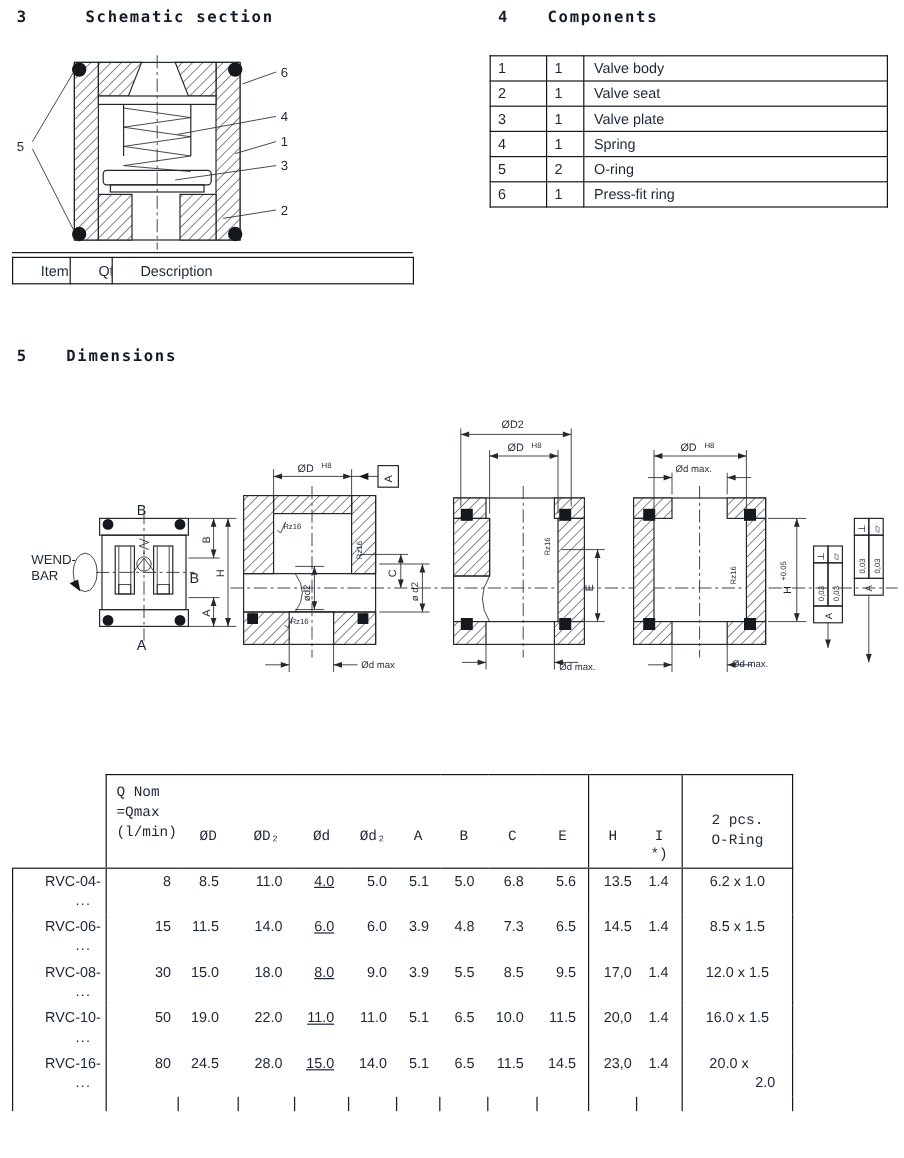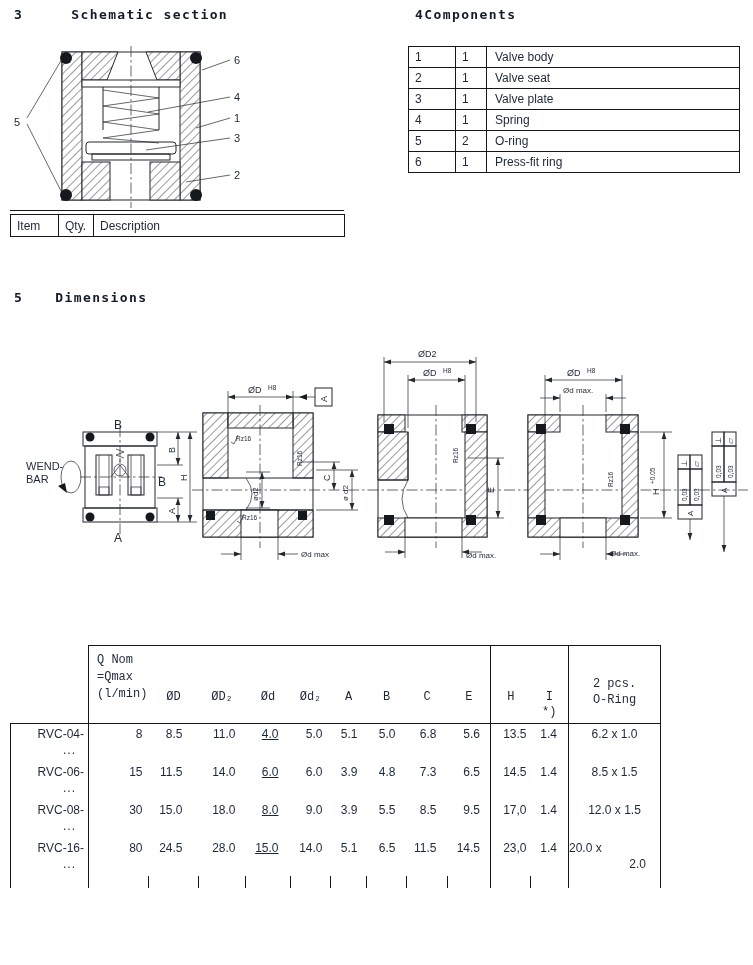--- a/index.html
+++ b/index.html
@@ -12,21 +12,21 @@
   
   table{border-collapse:collapse;table-layout:fixed;}
   td{padding:0;vertical-align:top;overflow:hidden;font-size:12px;color:#1e2736;}
   
   #comp{position:absolute;left:408px;top:46px;width:331px;}
   #comp td{border:1px solid #14181d;height:20px;vertical-align:middle;padding-left:6px;}
   #comp td.desc{padding-left:8px;}
   
   #itemline{position:absolute;left:10px;top:210px;width:334px;border-top:1.2px solid #14181d;}
   #itemtab{position:absolute;left:10px;top:214px;width:334px;}
-  #itemtab td{border:1.2px solid #14181d;height:21px;vertical-align:middle;padding-left:6px;}
+  #itemtab td{border:1.2px solid #14181d;height:21px;vertical-align:middle;padding-left:23px;}
   
   #dimtab{position:absolute;left:10px;top:645px;width:650px;}
   #dimtab td{font-size:12px;line-height:15px;}
   #dimtab .bt{border-top:1.2px solid #14181d;font-family:Liberation Mono, monospace;}
   #dimtab .bb{border-bottom:1.2px solid #14181d;}
   #dimtab .bl{border-left:1.2px solid #14181d;}
   #dimtab .br{border-right:1.2px solid #14181d;}
   #dimtab tr.hrow{height:78px;}
   #dimtab tr.drow{height:38px;}
   #dimtab tr.stub{height:12px;}
@@ -38,21 +38,21 @@
   #dimtab .c-q{padding-right:6px;}   #dimtab .c-od{padding-right:16px;}
   #dimtab .c-od2{padding-right:10px;}#dimtab .c-d{padding-right:12px;text-decoration:underline;}
   #dimtab .c-dd2{padding-right:8px;} #dimtab .c-a{padding-right:9px;}
   #dimtab .c-b{padding-right:11px;}  #dimtab .c-c{padding-right:11px;}
   #dimtab .c-e{padding-right:10px;}  #dimtab .c-h{padding-right:4px;}
   #dimtab .c-i{padding-right:11px;}
   #dimtab .c-model .l1{text-align:right;padding:3px 4px 0 0;}
   #dimtab .c-model .l2{text-align:right;padding:1px 12px 0 0;letter-spacing:1px;}
   #dimtab .or-c .l1{text-align:center;padding-top:3px;}
   #dimtab .or-c .l2{text-align:center;}
-  #dimtab .or-r .l1{text-align:left;padding:3px 14px 0 0;}
+  #dimtab .or-r .l1{text-align:center;padding:3px 14px 0 0;}
   #dimtab .or-r .l2{text-align:right;padding:1px 14px 0 0;}
   
   svg{position:absolute;}
   .ln{stroke:#23272e;stroke-width:1;fill:none;}
   .lt{stroke:#23272e;stroke-width:.7;fill:none;}
   .cl{stroke:#3a3f46;stroke-width:.8;fill:none;stroke-dasharray:11 3 2.5 3;}
   .ht{fill:url(#hA);stroke:#23272e;stroke-width:1;}
   .ht2{fill:url(#hB);stroke:#23272e;stroke-width:1;}
   .wh{fill:#fff;stroke:#23272e;stroke-width:1;}
   .bk{fill:#15181c;stroke:none;}
@@ -64,21 +64,21 @@
 </style>
 </head>
 <body>
 
 <div id="page">
 
   <div class="heading" style="left:14px;top:7px;">
     <span class="num">3</span><span class="ttl" style="margin-left:48px;">Schematic section</span>
   </div>
   <div class="heading" style="left:415px;top:7px;">
-    <span class="num">4</span><span class="ttl" style="">Components</span>
+    <span class="num">4</span><span class="ttl" style="margin-left:32px;">Components</span>
   </div>
   <div class="heading" style="left:14px;top:290px;">
     <span class="num">5</span><span class="ttl" style="margin-left:32px;">Dimensions</span>
   </div>
 
   <svg style="left:10px;top:42px;" width="330" height="170" viewBox="10 42 330 170">
     <defs>
       <pattern id="hA" patternUnits="userSpaceOnUse" width="6" height="6" patternTransform="rotate(45)">
         <rect width="6" height="6" fill="#fff"></rect>
         <line x1="0" y1="0" x2="0" y2="6" stroke="#434a53" stroke-width="1.1"></line>
@@ -525,20 +525,41 @@
       <td class="num c-c">8.5</td>
       <td class="num c-e">9.5</td>
       <td class="bl num c-h">17,0</td>
       <td class="num c-i">1.4</td>
       <td class="bl br or-c">
         <div class="l1">12.0 x 1.5</div>
         <div class="l2"></div>
           </td>
     </tr>
 
+    <tr class="drow">
+      <td class="bl c-model">
+        <div class="l1">RVC-10-</div>
+        <div class="l2">...</div>
+          </td>
+      <td class="bl num c-q">50</td>
+      <td class="num c-od">19.0</td>
+      <td class="num c-od2">22.0</td>
+      <td class="num c-d">11.0</td>
+      <td class="num c-dd2">11.0</td>
+      <td class="num c-a">5.1</td>
+      <td class="num c-b">6.5</td>
+      <td class="num c-c">10.0</td>
+      <td class="num c-e">11.5</td>
+      <td class="bl num c-h">20,0</td>
+      <td class="num c-i">1.4</td>
+      <td class="bl br or-c">
+        <div class="l1">16.0 x 1.5</div>
+        <div class="l2"></div>
+          </td>
+    </tr>
 
     <tr class="drow">
       <td class="bl c-model">
         <div class="l1">RVC-16-</div>
         <div class="l2">...</div>
           </td>
       <td class="bl num c-q">80</td>
       <td class="num c-od">24.5</td>
       <td class="num c-od2">28.0</td>
       <td class="num c-d">15.0</td>

